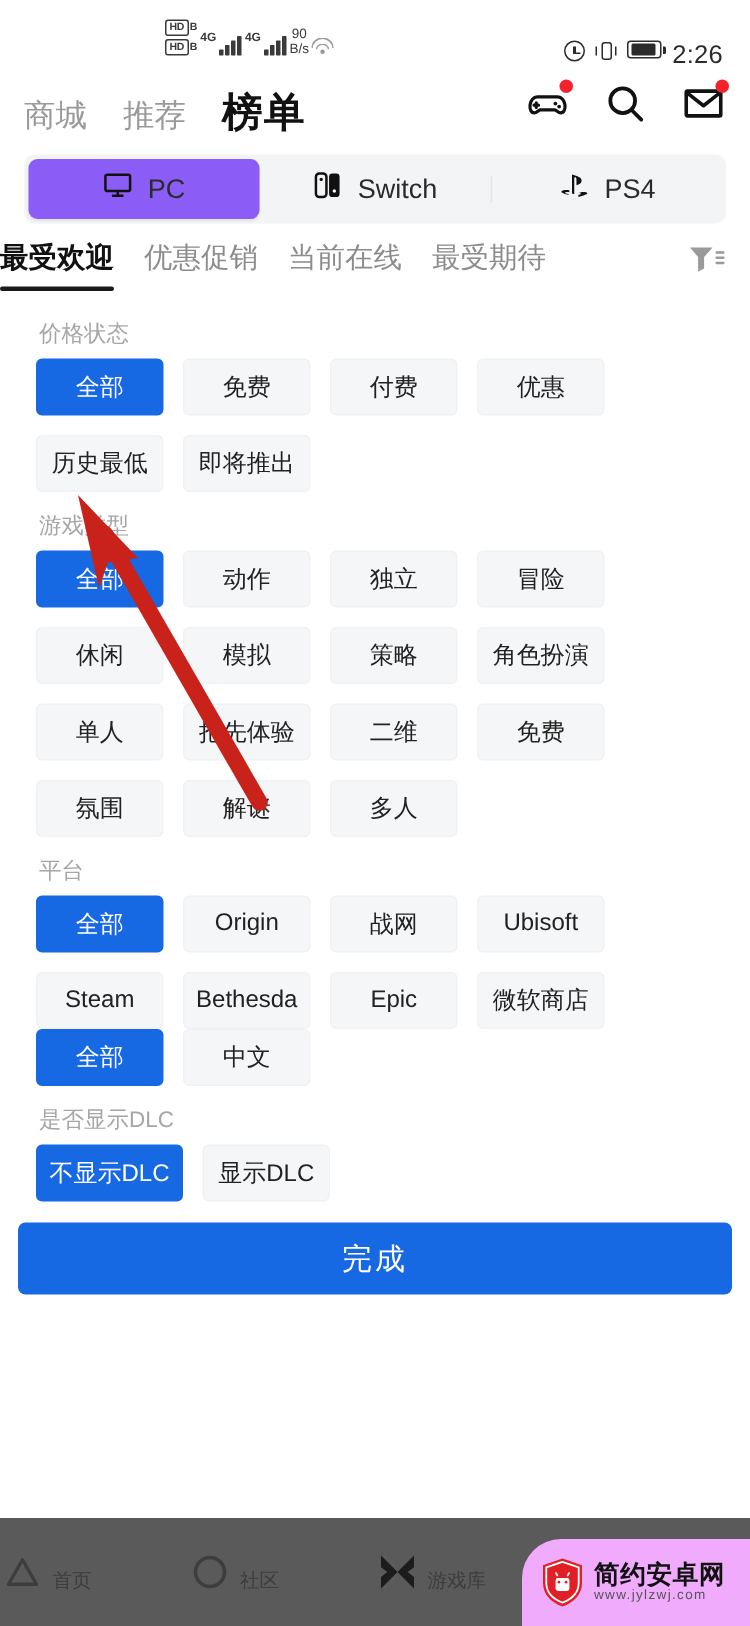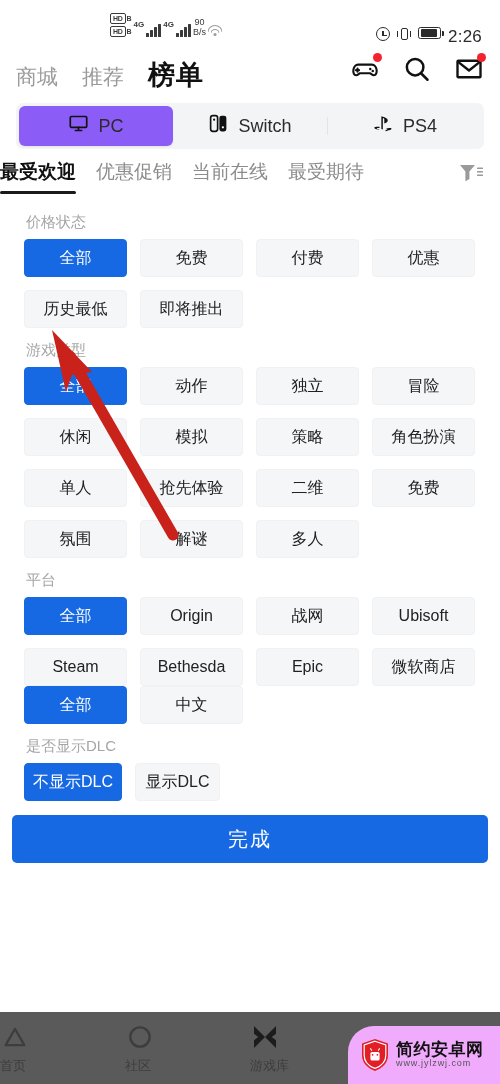--- a/index.html
+++ b/index.html
@@ -101,42 +101,42 @@
     background:#1a1a1a; border-radius:2px;
   }
   .filter-btn{ margin-left:auto; margin-bottom:9px; cursor:pointer; display:flex; }
 
   
   .panel{ padding:4px 0 0 0; }
   .group{ padding:0 24px; }
   .grp-title{ font-size:15px; color:#a6a6a6; margin:13px 0 7px 2px; }
   .chips{ display:flex; flex-wrap:wrap; gap:13px 13px; }
   .chip{
-    width:103px; height:38px; border-radius:4px; background:#f5f6f8;
+    width:85px; height:38px; border-radius:4px; background:#f5f6f8;
     display:flex; align-items:center; justify-content:center;
     font-size:16px; color:#222; cursor:pointer; white-space:nowrap;
     border:1px solid #f0f1f3;
   }
   .chip.wide{ width:auto; min-width:85px; padding:0 8px; }
   .chip.sel{ background:#1668e3; color:#fff; border-color:#1668e3; }
 
   
   .done-wrap{ padding:14px 12px 12px 12px; }
   .done{
     width:100%; height:48px; background:#1668e3; color:#fff;
     border:none; border-radius:5px; font-size:20px; letter-spacing:2px;
     font-family:inherit; cursor:pointer;
   }
 
   
   .botnav{
     position:absolute; left:0; right:0; bottom:0; height:72px;
     background:#5a5a5a; display:flex; align-items:center;
   }
-  .bitem{ flex:1; display:flex; flex-direction:column; align-items:flex-start; gap:5px; cursor:pointer; }
+  .bitem{ flex:1; display:flex; flex-direction:row; align-items:flex-end; gap:5px; cursor:pointer; }
   .bicon{ width:30px; height:30px; display:flex; align-items:center; justify-content:center;}
   .blabel{ font-size:13px; color:#3d3d3d; }
 
   
   .watermark{
     position:absolute; right:0; bottom:0; width:152px; height:58px;
     background:#f0abfc; border-top-left-radius:26px;
     display:flex; align-items:center; gap:6px; padding-left:12px;
   }
   .wm-shield{ width:30px; height:34px; position:relative; flex:0 0 auto;}

